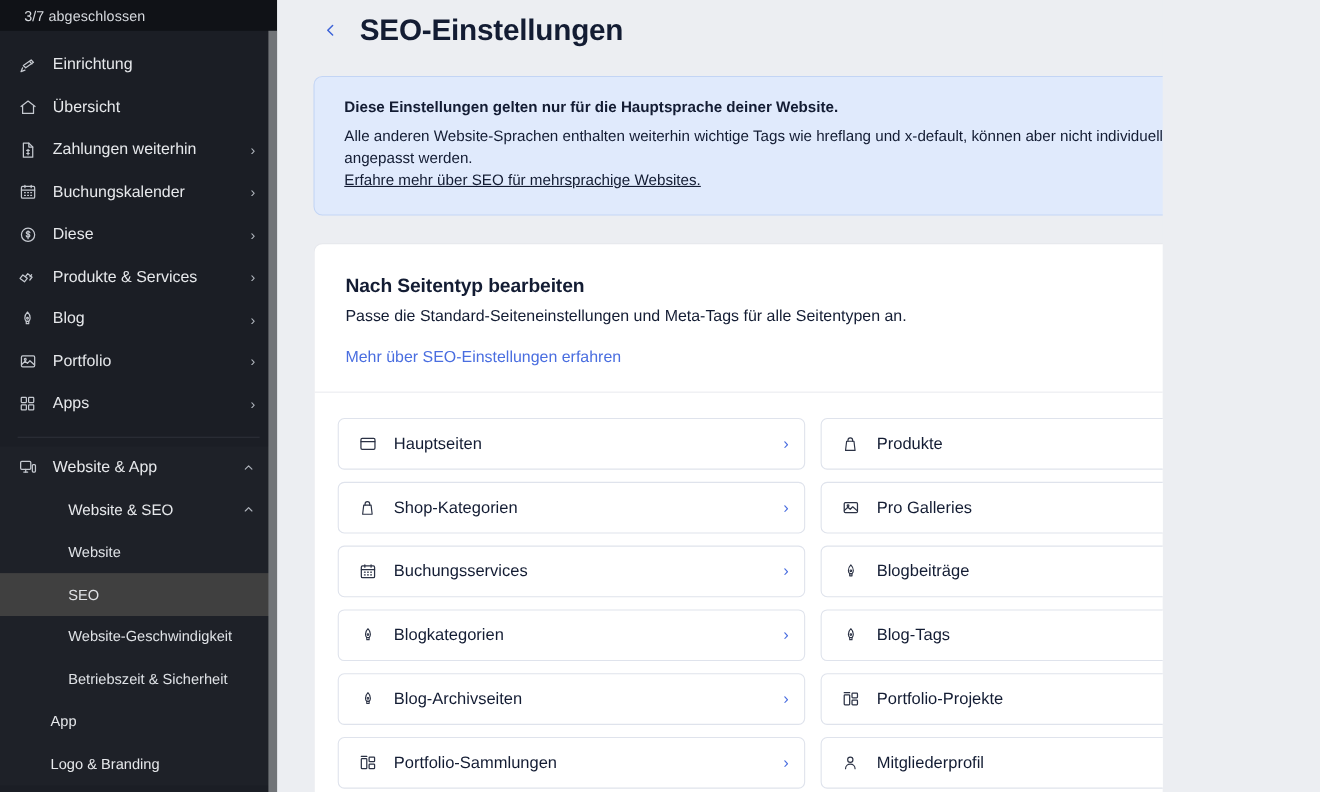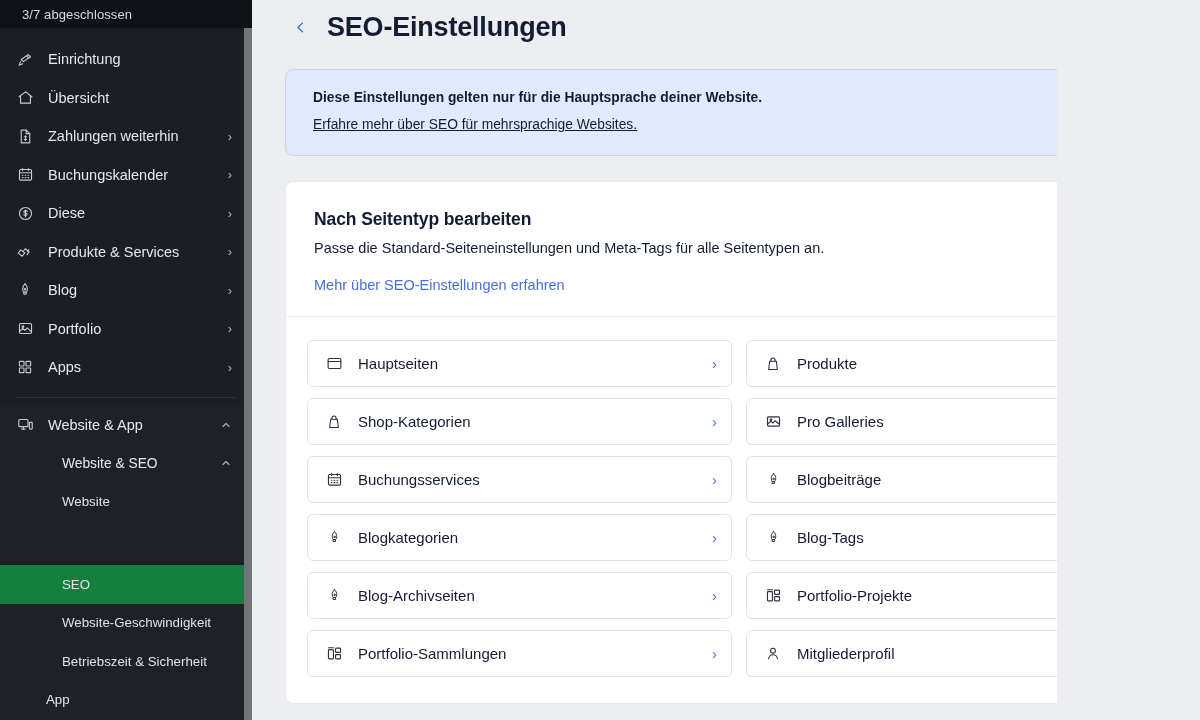--- a/index.html
+++ b/index.html
@@ -48,21 +48,21 @@
     color: #c5c9d0;
   }
   .nav-item .lbl { flex: 1 1 auto; }
   .nav-item .chev { color: #aeb3bb; font-size: 13px; line-height: 1; }
   .nav-item.sub { font-size: 13.8px; padding-left: 46px; }
   .nav-item.sub .lbl { padding-left: 16px; }
   .nav-item.sub2 { font-size: 13.3px; padding-left: 30px; color: #dfe2e6; }
   .nav-item.sub2 .lbl { padding-left: 32px; }
   .nav-item.sub3 { font-size: 13.3px; padding-left: 30px; }
   .nav-item.sub3 .lbl { padding-left: 16px; }
-  .nav-item.active { background: #15803d; margin-top: 44px; }
+  .nav-item.active { background: #404040; }
   .nav-divider { height: 1px; background: #2d3139; margin: 10px 16px 8px 16px; }
   .group-block { background: #1e2128; }
   .sidebar-scrollbar {
     position: absolute; top: 28px; right: 0;
     width: 8px; height: 692px;
     background: #717478;
     z-index: 5;
   }
 
   
@@ -338,20 +338,21 @@
       <div class="back-btn">
         <svg width="15" height="15" viewBox="0 0 24 24" fill="none" stroke="currentColor" stroke-width="2.2" stroke-linecap="round" stroke-linejoin="round">
             <path d="M15 5l-7 7 7 7"></path>
           </svg>
       </div>
       <h1 class="page-title">SEO-Einstellungen</h1>
     </div>
 
     <div class="banner">
       <div class="banner-title">Diese Einstellungen gelten nur für die Hauptsprache deiner Website.</div>
+      <div class="banner-body">Alle anderen Website-Sprachen enthalten weiterhin wichtige Tags wie hreflang und x-default, können aber nicht individuell angepasst werden.</div>
       <a class="banner-link">Erfahre mehr über SEO für mehrsprachige Websites.</a>
       
     </div>
 
     <section class="content-card">
       <div class="card-head">
         <h2>Nach Seitentyp bearbeiten</h2>
         <p>Passe die Standard-Seiteneinstellungen und Meta-Tags für alle Seitentypen an.</p>
         <a>Mehr über SEO-Einstellungen erfahren</a>
       </div>

